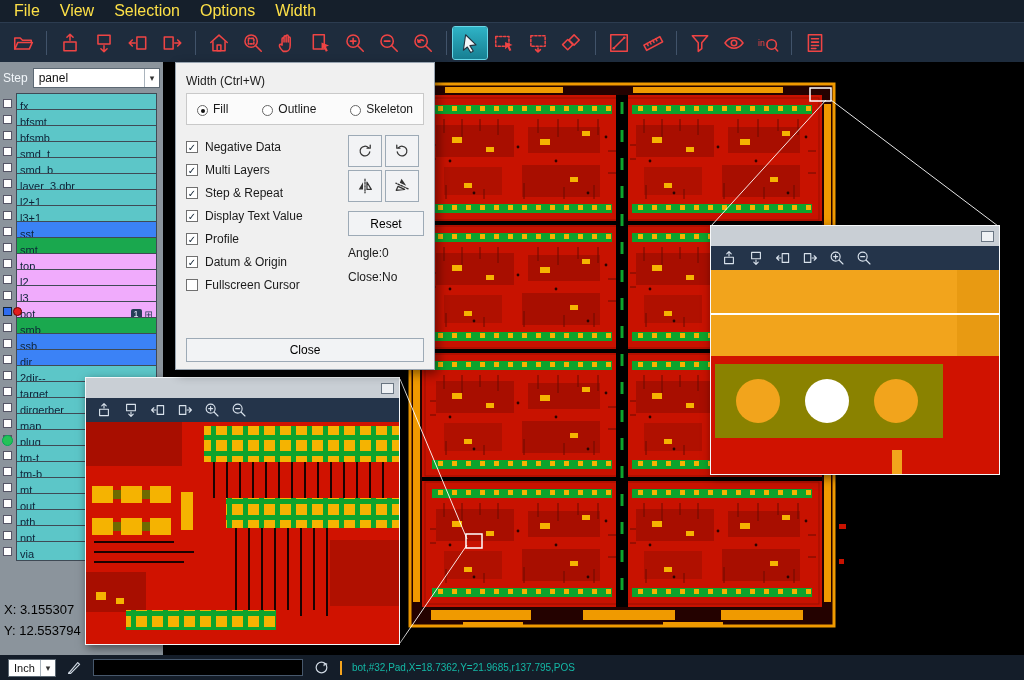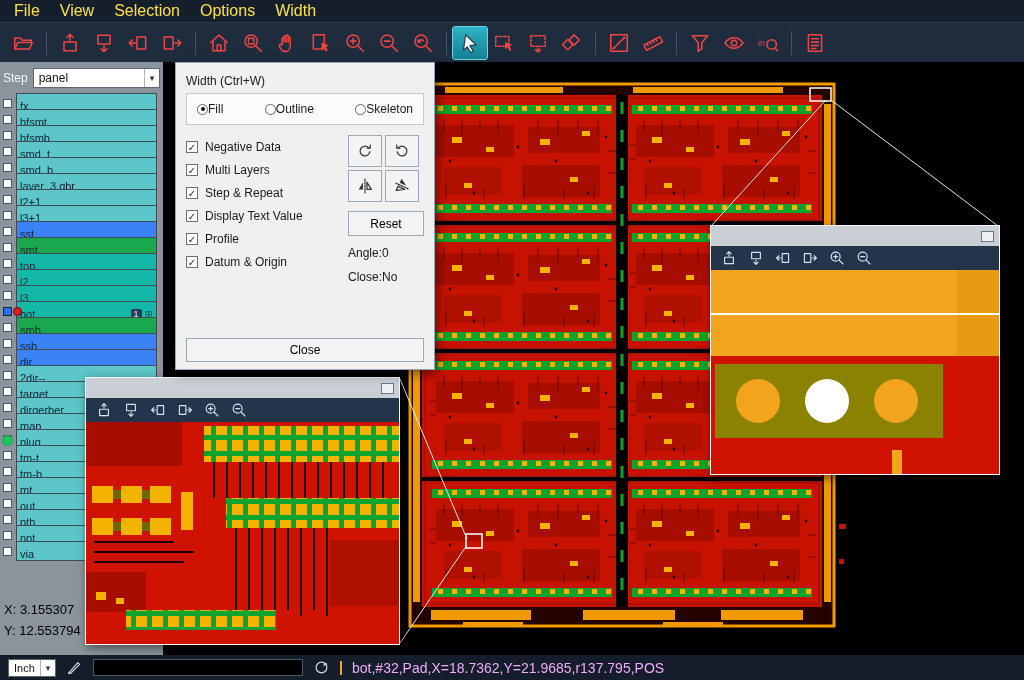--- a/index.html
+++ b/index.html
@@ -23,21 +23,21 @@
   #step-select{flex:1;height:20px;background:#fff;border:1px solid #5c6873;display:flex;align-items:center;font-size:12px;color:#111;padding-left:5px;cursor:pointer}
   .combo-arrow,.unit-arrow{margin-left:auto;width:15px;height:100%;display:flex;align-items:center;justify-content:center;border-left:1px solid #aab4bd;font-size:9px;color:#333}
   #layer-list{position:absolute;left:0;top:33px;right:0}
   .layer-row{height:16px;display:flex;align-items:center;padding:0 6px 0 3px;position:relative;cursor:pointer}
   .lcb{width:9px;height:9px;background:#fff;border:1px solid #556;flex:none}
   .lcb.sel{background:#2e6cf0;border-color:#123}
   .dot{position:absolute;width:9px;height:9px;border-radius:50%;top:3.5px;z-index:2}
   .dot.red{left:13px;background:#e31d1d;border:1px solid #700}
   .dot.green{left:2px;width:11px;height:11px;background:#25c257;border:1px solid #0a5}
   .llabel{margin-left:4px;flex:1;height:20px;border:1px solid #3f4a55;display:flex;align-items:flex-end;padding:0 3px;font-size:11px;color:#0d2338;white-space:nowrap;overflow:hidden}
-  .c-cyan{background:#5cc6c8}.c-white{background:#3b82f6}.c-green{background:#1aa84e}.c-orange{background:#14b8a6}
+  .c-cyan{background:#5cc6c8}.c-white{background:#3b82f6}.c-green{background:#1aa84e}.c-orange{background:#f0abfc}
   .badge{margin-left:auto;background:#253d57;color:#eef;font-size:9px;line-height:11px;padding:0 3px;border-radius:2px}
   .grid-ic{margin-left:3px;font-size:10px;color:#253d57;line-height:11px}
   #coords{position:absolute;left:4px;bottom:14px;color:#000000;font-size:13px;line-height:21px}
 
   #canvas{position:absolute;left:163px;top:62px;width:861px;height:593px;background:#000}
   #canvas svg{display:block}
 
   #overlay-lines{position:absolute;left:0;top:0;width:1024px;height:680px;pointer-events:none;z-index:40}
 
   .magwin{position:absolute;border:1px solid #f5f7f9;background:#b7bec6;display:flex;flex-direction:column;box-shadow:2px 3px 9px rgba(0,0,0,.5)}
@@ -50,42 +50,42 @@
   .mag-tbtn .ic{width:16px;height:16px}
   .mag-content{flex:1;position:relative;overflow:hidden;background:#d01200}
   .mag-content svg{display:block;width:100%;height:100%}
 
   #dialog{position:absolute;left:175px;top:62px;width:260px;height:308px;background:#f0f0f0;border:1px solid #98a4b0;box-shadow:3px 4px 10px rgba(0,0,0,.45);z-index:50;font-size:12px;color:#1a1a1a}
   .dlg-titlebar{height:26px;background:#fafafa;border-bottom:1px solid #d8d8d8;display:flex;align-items:center;padding-left:10px;cursor:default}
   .dlg-x{margin-left:auto;margin-right:5px;width:22px;height:16px;background:#e04343;color:#fff;border:none;font-size:11px;line-height:14px;cursor:pointer}
   .dlg-body{padding:8px 10px 6px}
   .dlg-width{margin:3px 0 5px}
   .dlg-radiobox{border:1px solid #c9c9c9;background:#fbfbfb;display:flex;align-items:center;justify-content:space-between;padding:8px 10px}
-  .radio-row{display:flex;align-items:center;cursor:pointer}
+  .radio-row{display:flex;align-items:flex-end;gap:5px;cursor:pointer}
   .radio{width:11px;height:11px;border-radius:50%;background:#fff;border:1px solid #666;position:relative;flex:none}
   .radio.sel::after{content:"";position:absolute;left:2.5px;top:2.5px;width:4px;height:4px;background:#111;border-radius:50%}
   .dlg-columns{display:flex;margin-top:10px}
   .dlg-checks{flex:1}
   .dlg-check-row{display:flex;align-items:center;gap:7px;height:23px;cursor:pointer}
   .cb{width:12px;height:12px;background:#fff;border:1px solid #707070;font-size:10px;line-height:11px;text-align:center;color:#123;flex:none}
   .dlg-right{width:76px;flex:none;display:flex;flex-direction:column}
   #rot-grid{display:grid;grid-template-columns:34px 34px;grid-auto-rows:32px;gap:3px}
   .sq-btn{border:1px solid #9daab6;background:#f2f3f5;display:flex;align-items:center;justify-content:center;color:#333;cursor:pointer;padding:0}
   .sq-btn .ic{width:18px;height:18px}
   #reset-btn{margin-top:9px;height:25px;border:1px solid #9daab6;background:#f2f3f5;font-size:12px;cursor:pointer;font-family:inherit}
   .dlg-info{margin-top:10px}
   #dlg-close-btn{position:absolute;left:10px;right:10px;bottom:7px;height:24px;border:1px solid #9daab6;background:#f2f3f5;font-size:12px;cursor:pointer;font-family:inherit}
 
   #statusbar{position:absolute;left:0;bottom:0;width:100%;height:25px;background:#141d29;display:flex;align-items:center;gap:10px;padding:0 8px;z-index:60;color:#cfd8e2}
   .unit-select{width:48px;height:18px;background:#fff;border:1px solid #5c6873;display:flex;align-items:center;padding-left:5px;font-size:11px;color:#111;cursor:pointer}
   .sb-icon{width:17px;height:17px;color:#cfd8e2;cursor:pointer;display:inline-flex}
   .sb-icon .ic{width:17px;height:17px}
   #cmd-input{width:210px;height:17px;background:#000;border:1px solid #47586c;color:#eee;font-size:11px;padding:0 4px;font-family:inherit}
   .sb-divider{width:2px;height:14px;background:#f5a41e;flex:none}
-  .status-text{color:#f0abfc;font-size:14px;white-space:nowrap}
+  .status-text{color:#14b8a6;font-size:10px;white-space:nowrap}
 </style>
 </head>
 <body>
 
 <div id="app">
 
   <div id="menubar">
       <span class="menu-item">File</span>
       <span class="menu-item">View</span>
       <span class="menu-item">Selection</span>
@@ -593,20 +593,24 @@
               <span>Display Text Value</span>
             </label>
             <label class="dlg-check-row">
               <span class="cb">✓</span>
               <span>Profile</span>
             </label>
             <label class="dlg-check-row">
               <span class="cb">✓</span>
               <span>Datum &amp; Origin</span>
             </label>
+            <label class="dlg-check-row">
+              <span class="cb"></span>
+              <span>Fullscreen Cursor</span>
+            </label>
           </div>
         <div class="dlg-right">
           <div id="rot-grid">
               <button class="sq-btn">
                 <span class="ic">
                   <svg viewBox="0 0 20 20" fill="none" stroke="currentColor" stroke-width="1.4" stroke-linecap="round" stroke-linejoin="round">
                     <path d="M15.3 11a5.4 5.4 0 1 1-1.5-4.7"></path>
                     <path d="M15.8 3.4v3.5h-3.5"></path>
                   </svg>
                 </span>

